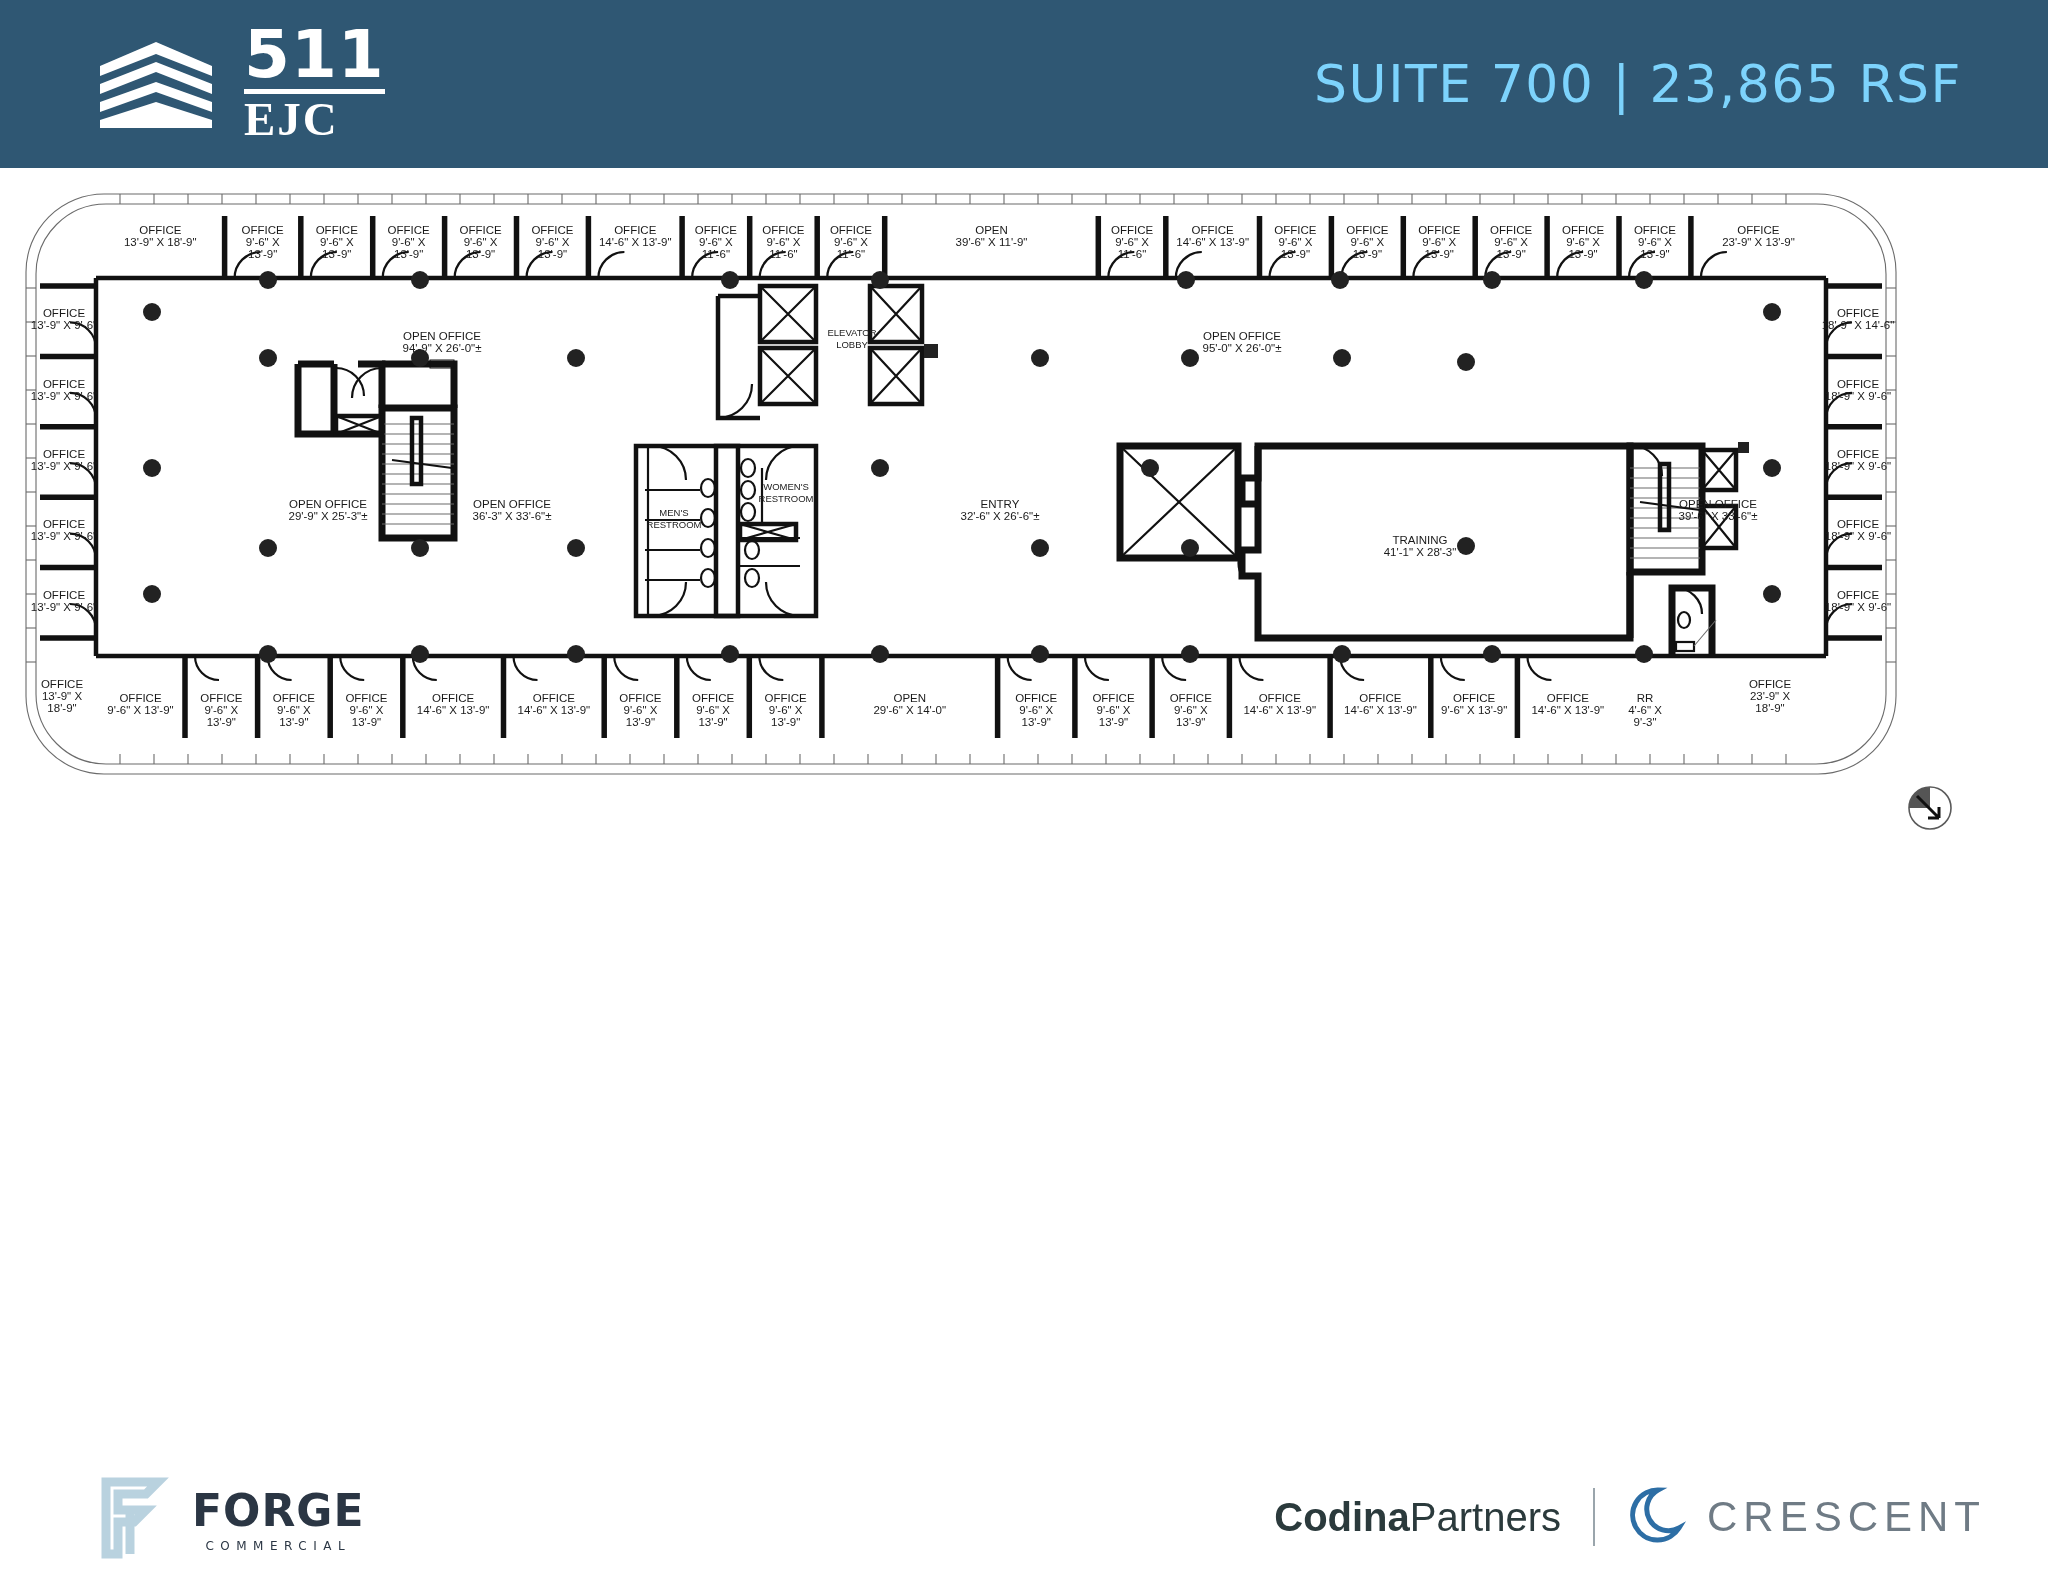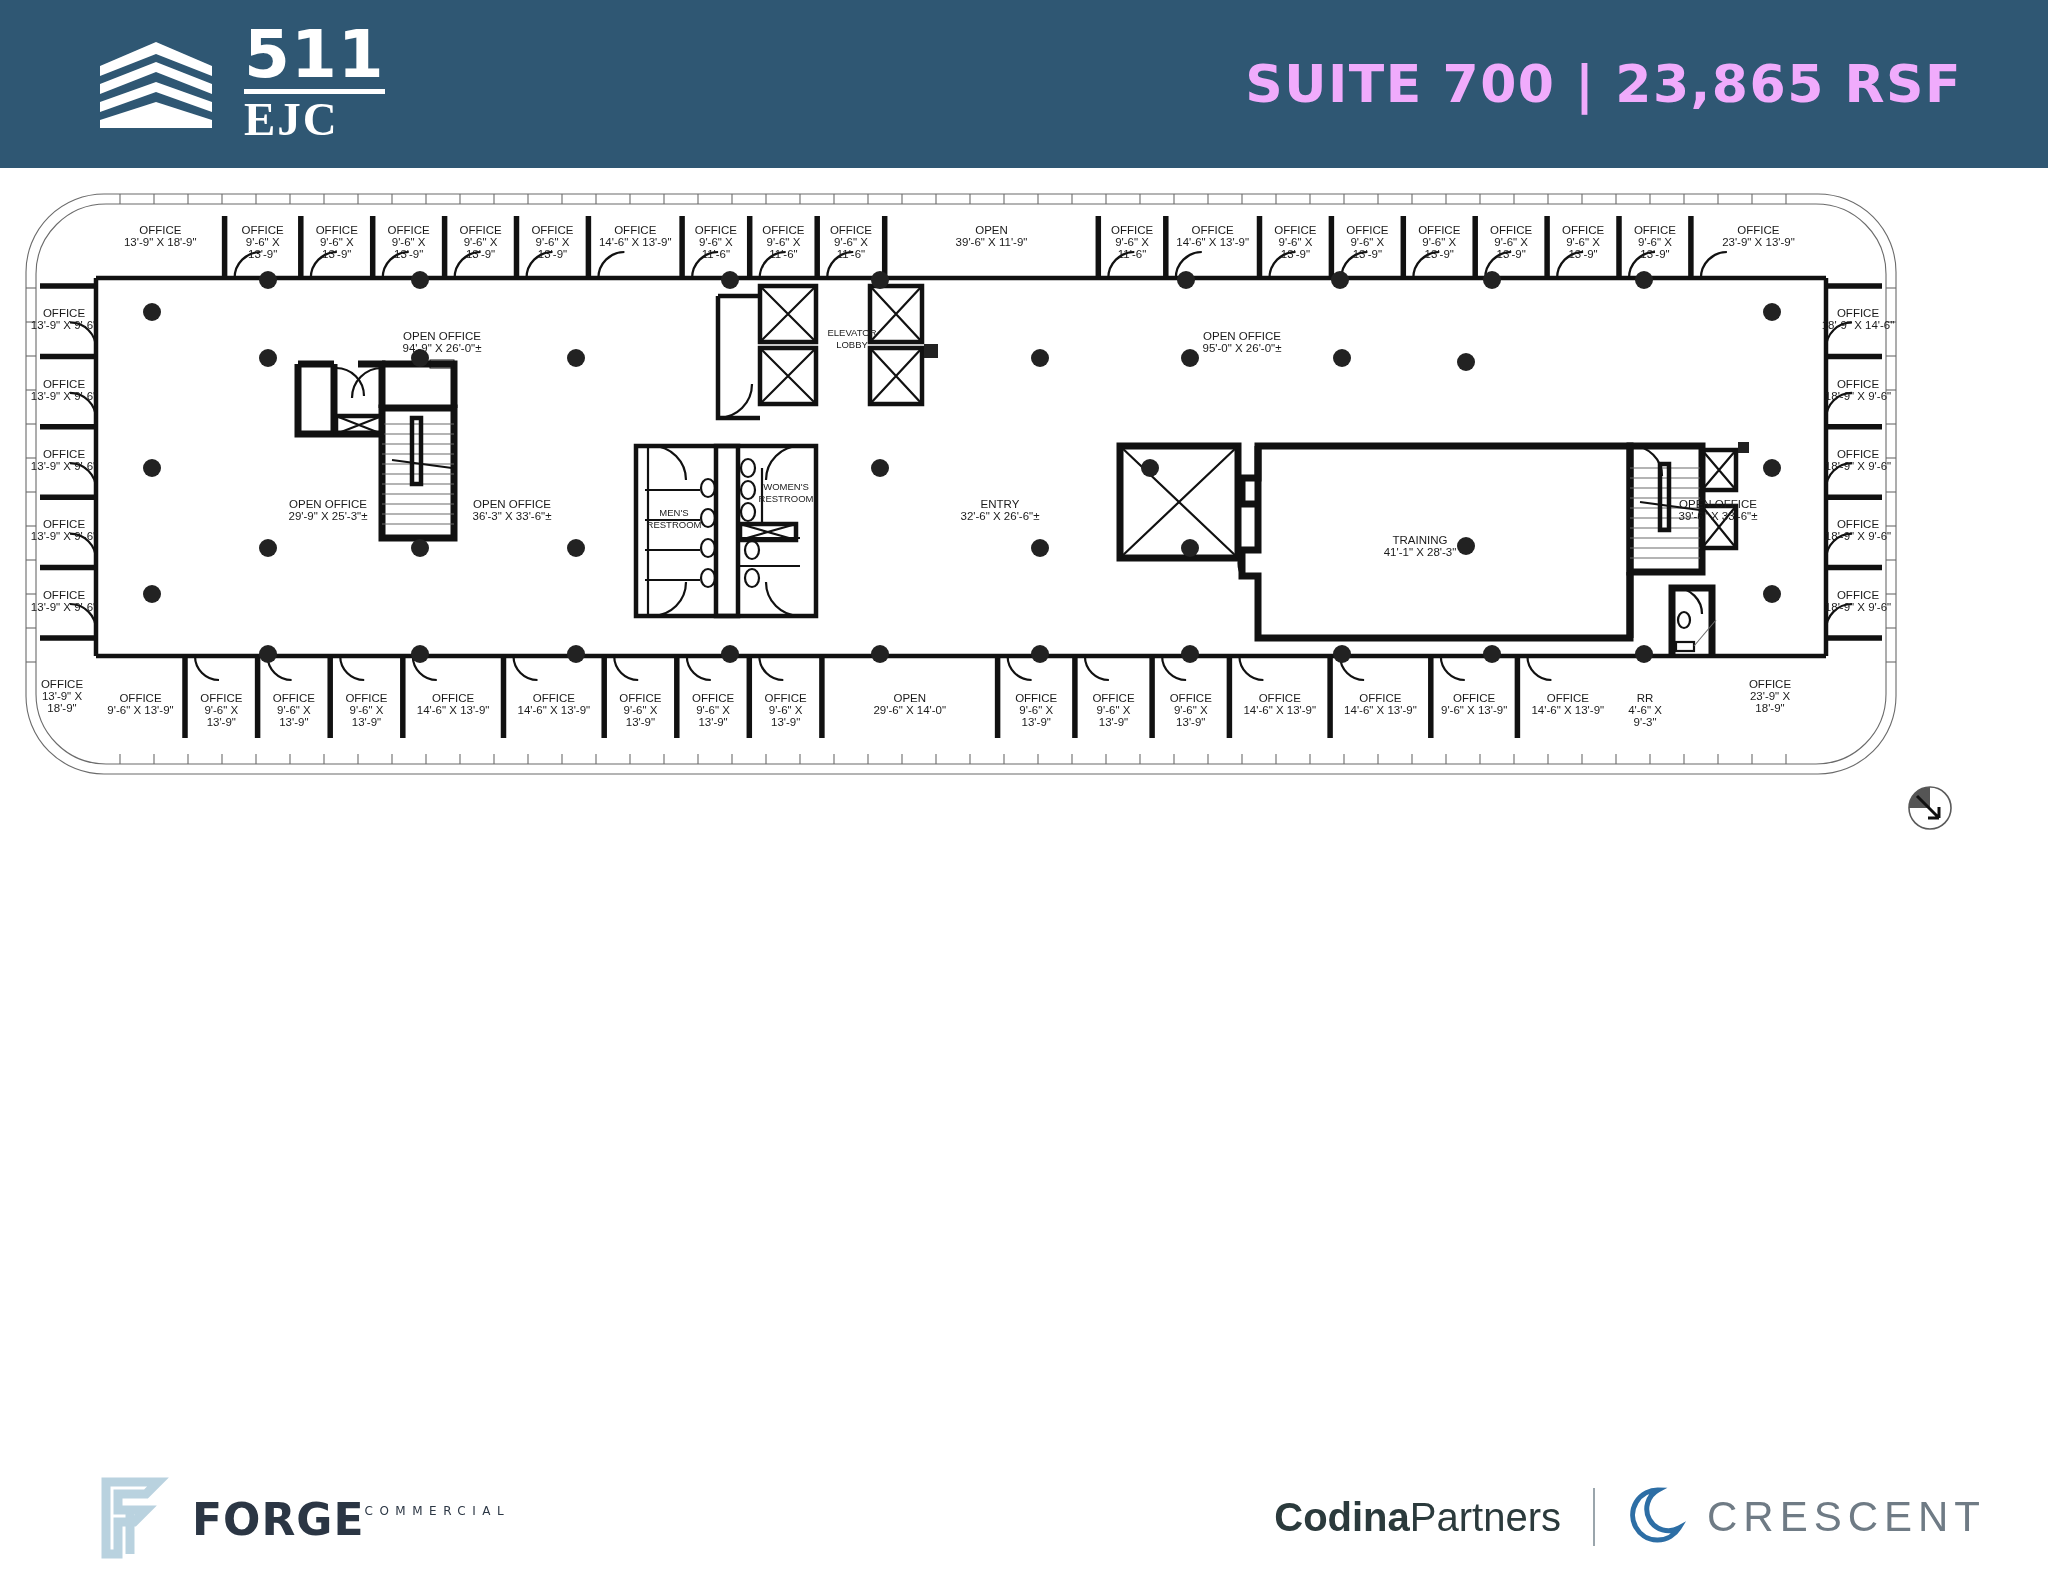--- a/index.html
+++ b/index.html
@@ -25,40 +25,40 @@
   .brand-511 {
     color:#fff; font-size:66px; font-weight:bold; line-height:0.92;
     letter-spacing:1px; font-family:"DejaVu Sans", sans-serif;
   }
   .brand-rule { width:100%; height:5px; background:#fff; margin:3px 0 2px 0; }
   .brand-ejc {
     color:#fff; font-size:47px; font-weight:bold; line-height:1;
     letter-spacing:2px; font-family:Liberation Serif, serif;
   }
   .suite-title {
-    color:#f0abfc; font-size:52px; font-weight:bold; letter-spacing:1.5px;
+    color:#7dd3fc; font-size:52px; font-weight:normal; letter-spacing:1.5px;
     margin-right:86px; font-family:"DejaVu Sans", sans-serif;
     white-space:nowrap;
   }
 
   
   .plan-wrap {
     position:absolute; left:0; top:168px; width:2048px; height:1290px;
   }
   .plan-svg { position:absolute; left:0; top:0; }
 
   
   .footer {
     position:absolute; left:0; bottom:0; width:2048px; height:125px;
   }
   .forge-logo {
     position:absolute; left:100px; top:18px;
     display:flex; align-items:center; gap:20px;
   }
-  .forge-text { display:flex; flex-direction:row; line-height:1;text-align:center; }
+  .forge-text { display:flex; flex-direction:column; line-height:1;text-align:center; }
   .forge-main {
     font-size:44px; font-weight:bold; color:#2b3644; letter-spacing:1px;
     font-family:"DejaVu Sans", sans-serif;
   }
   .forge-sub {
     font-size:12px; color:#2b3644; letter-spacing:6.5px; margin-top:7px;
     font-family:"DejaVu Sans", sans-serif;
   }
   .partners {
     position:absolute; right:62px; top:26px;

